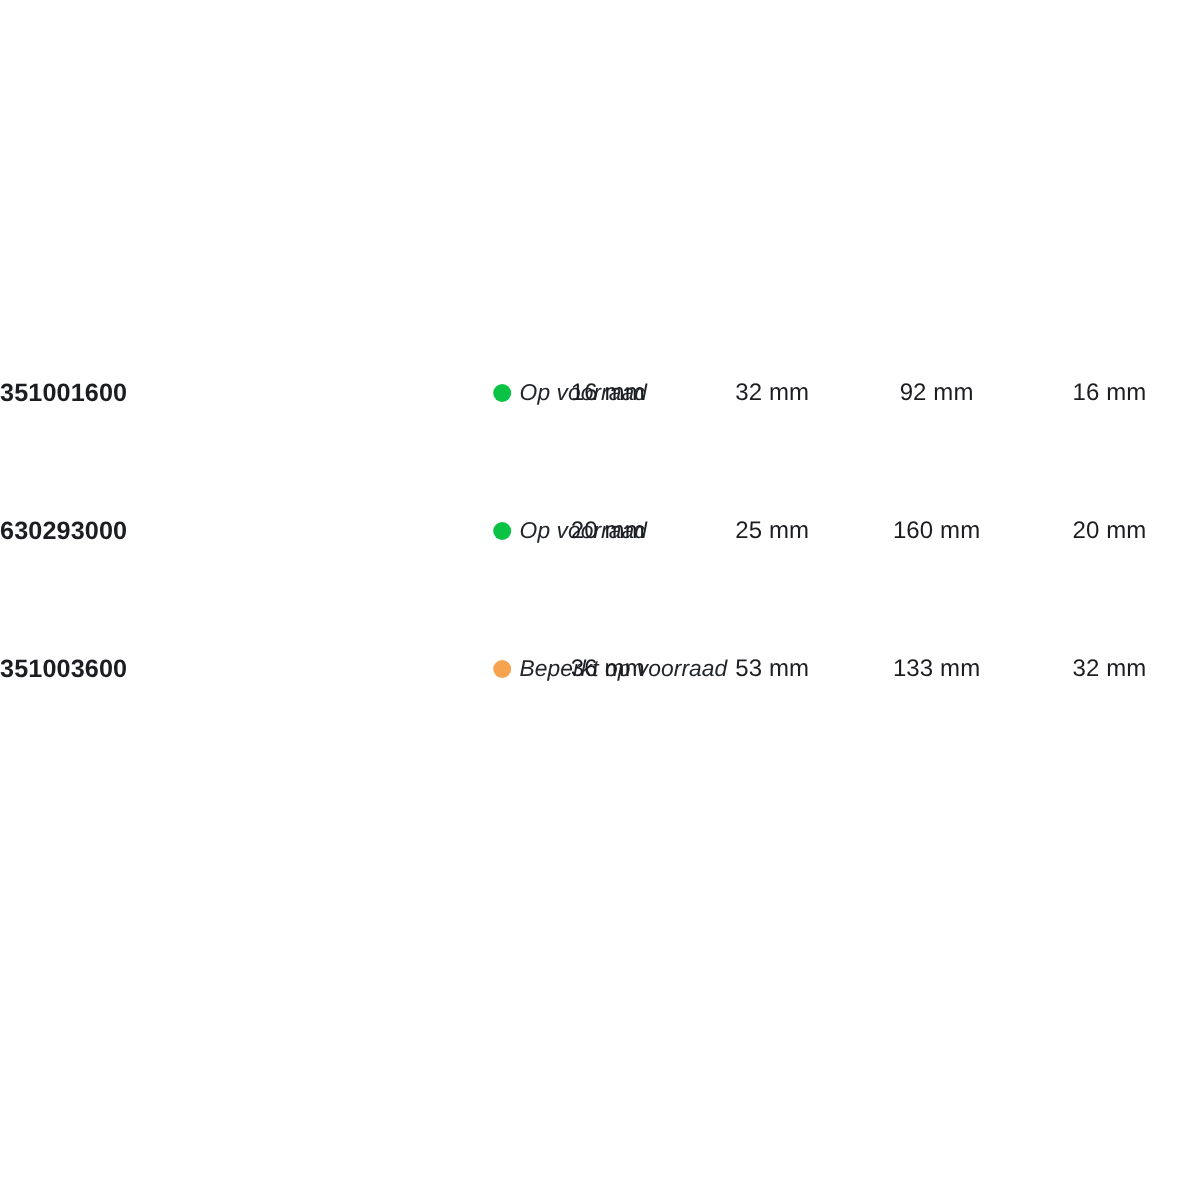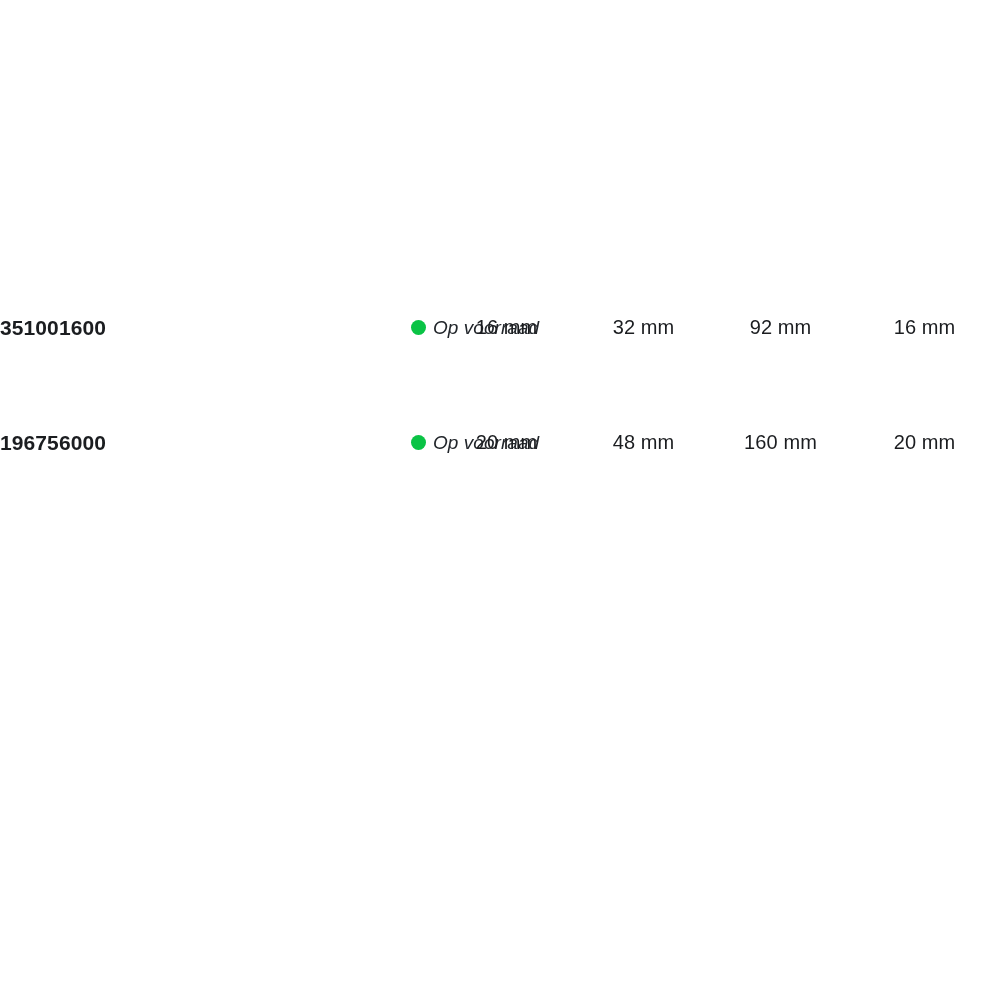--- a/index.html
+++ b/index.html
@@ -133,30 +133,43 @@
           </div>
         </td>
         <td class="dim">16 mm</td>
         <td class="dim">32 mm</td>
         <td class="dim">92 mm</td>
         <td class="dim dim-4">16 mm</td>
       </tr>
 
 
       <tr>
-        <td class="sku">196756000</td>
+        <td class="sku">630293000</td>
         <td class="stock">
           <div class="stock-inner">
             <span class="stock-dot" style="background: rgb(10, 195, 69);"></span>
             <span class="stock-label">Op voorraad</span>
           </div>
         </td>
         <td class="dim">20 mm</td>
-        <td class="dim">48 mm</td>
+        <td class="dim">25 mm</td>
         <td class="dim">160 mm</td>
         <td class="dim dim-4">20 mm</td>
       </tr>
 
+      <tr>
+        <td class="sku">351003600</td>
+        <td class="stock">
+          <div class="stock-inner">
+            <span class="stock-dot" style="background: rgb(245, 163, 78);"></span>
+            <span class="stock-label">Beperkt op voorraad</span>
+          </div>
+        </td>
+        <td class="dim">36 mm</td>
+        <td class="dim">53 mm</td>
+        <td class="dim">133 mm</td>
+        <td class="dim dim-4">32 mm</td>
+      </tr>
 
     </tbody>
   </table>
 
 </div>
 
 </body></html>

